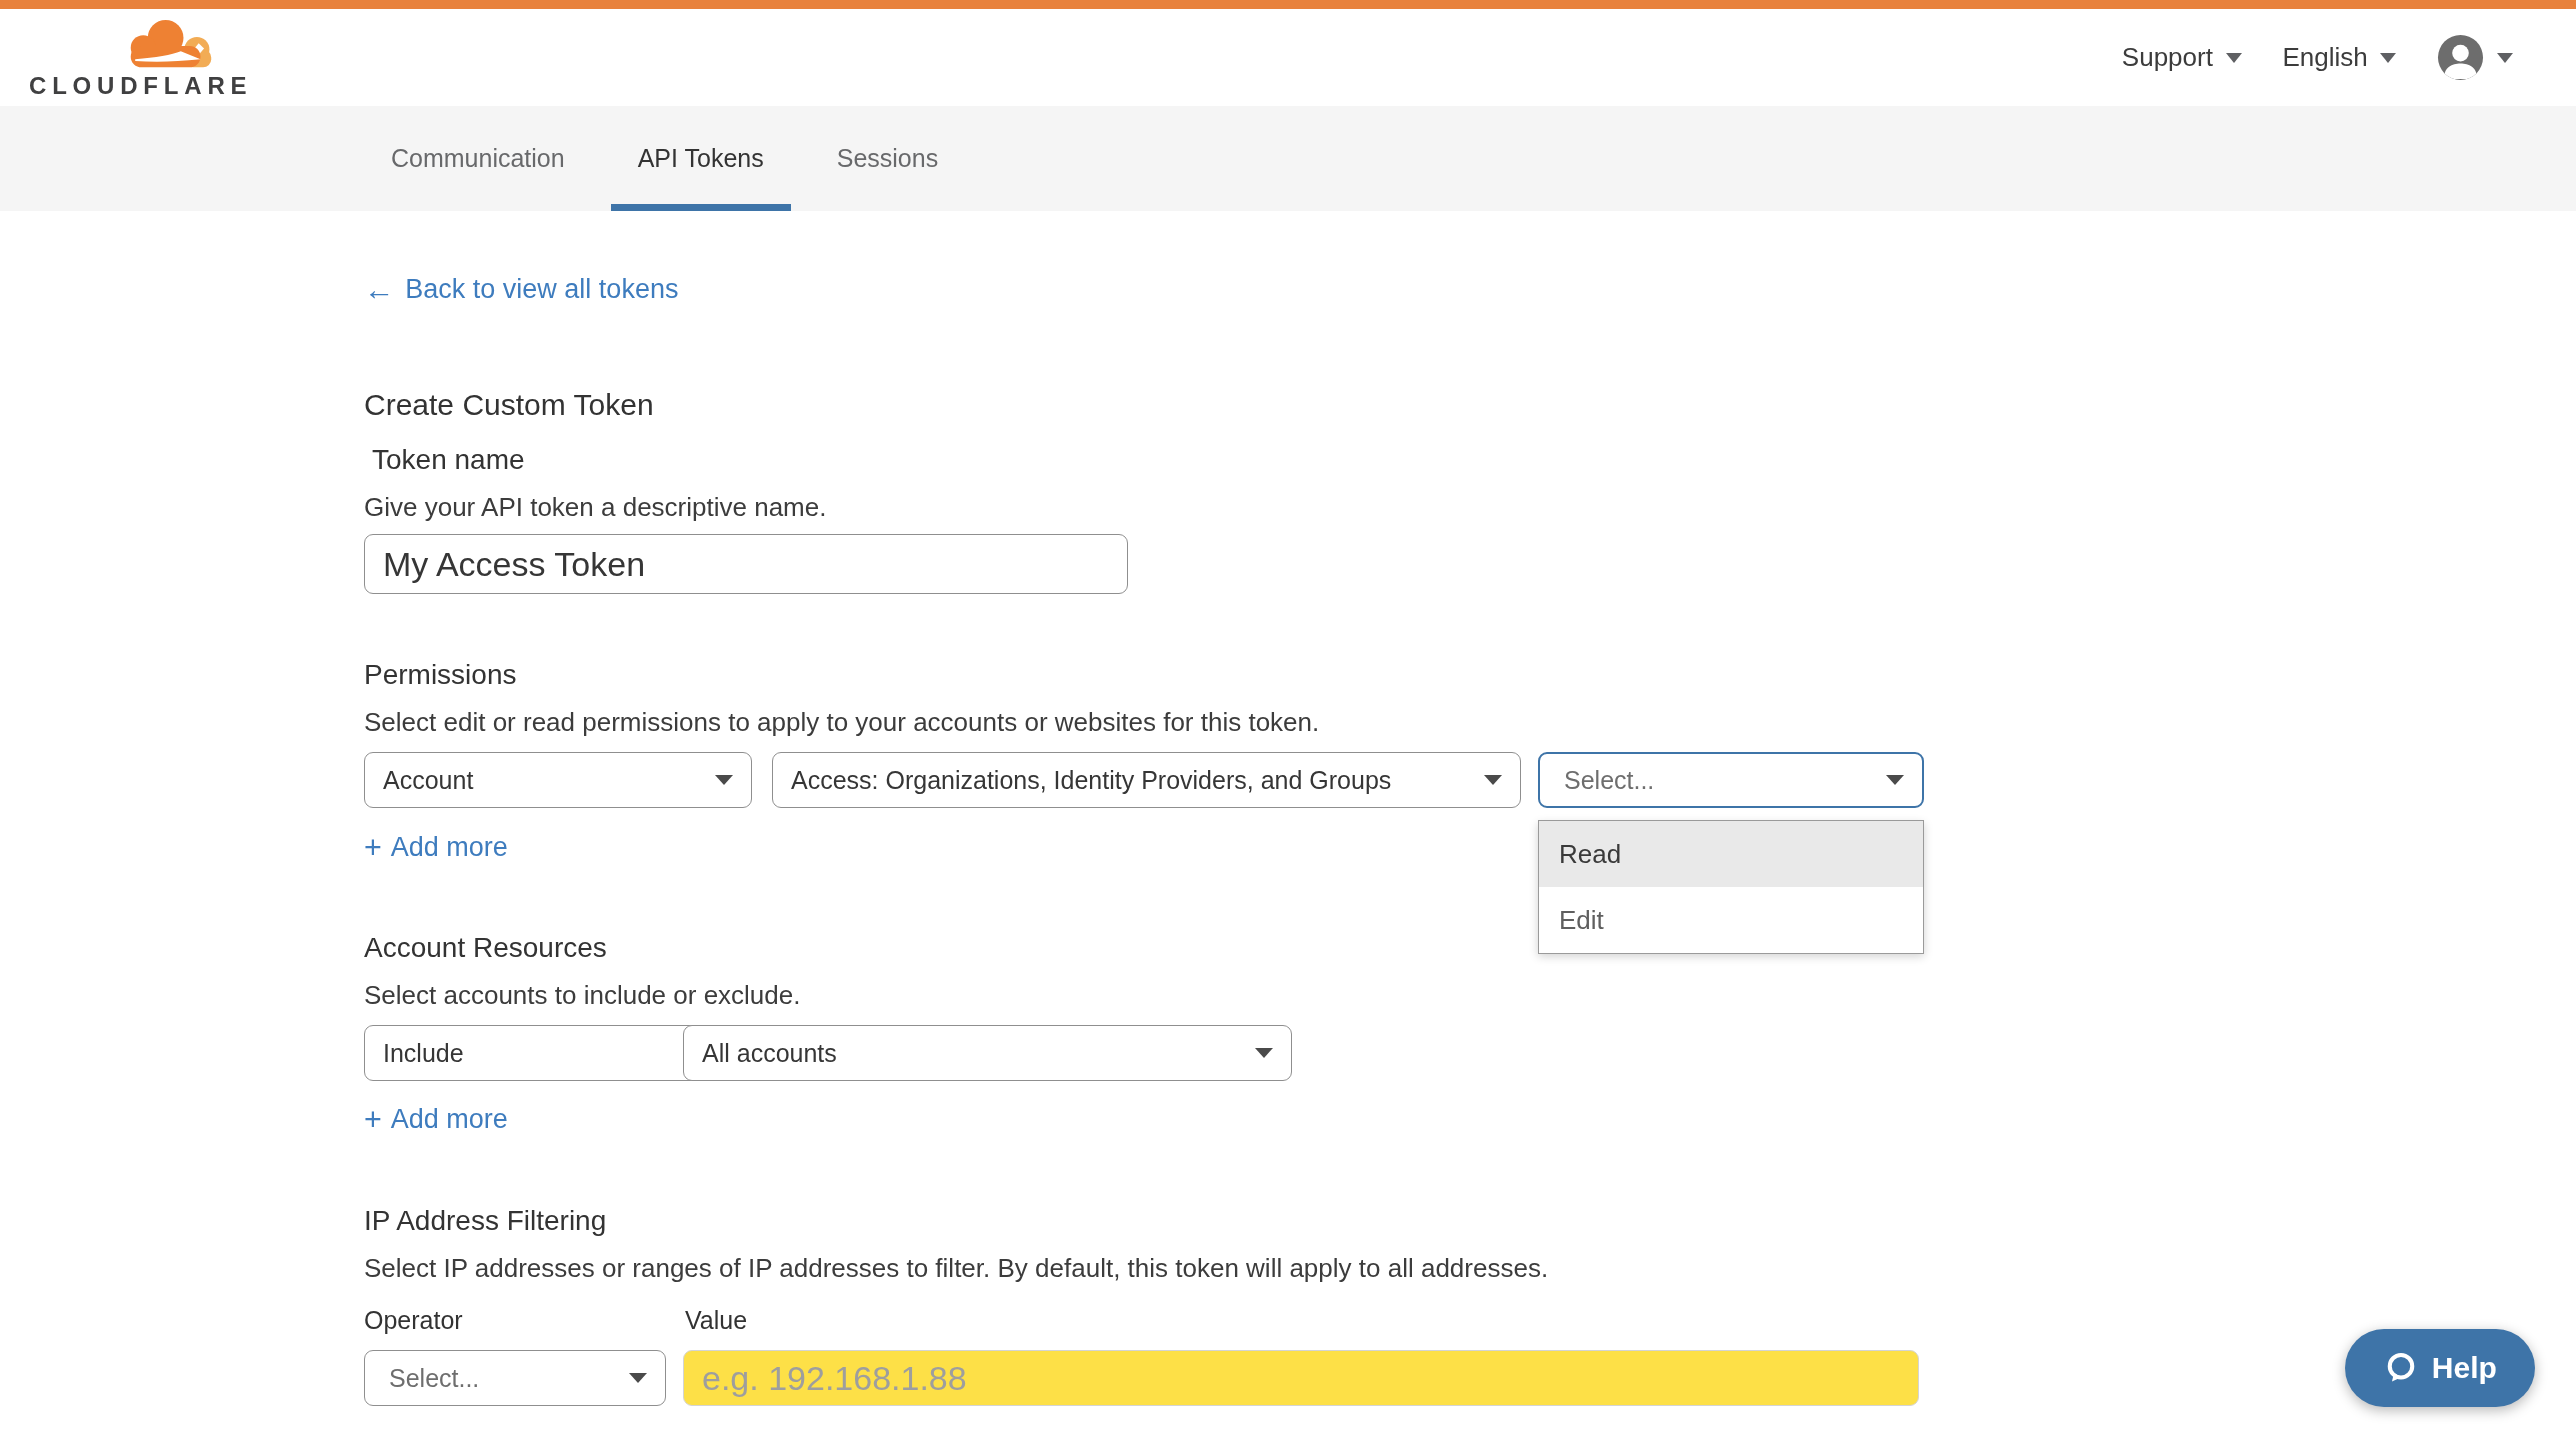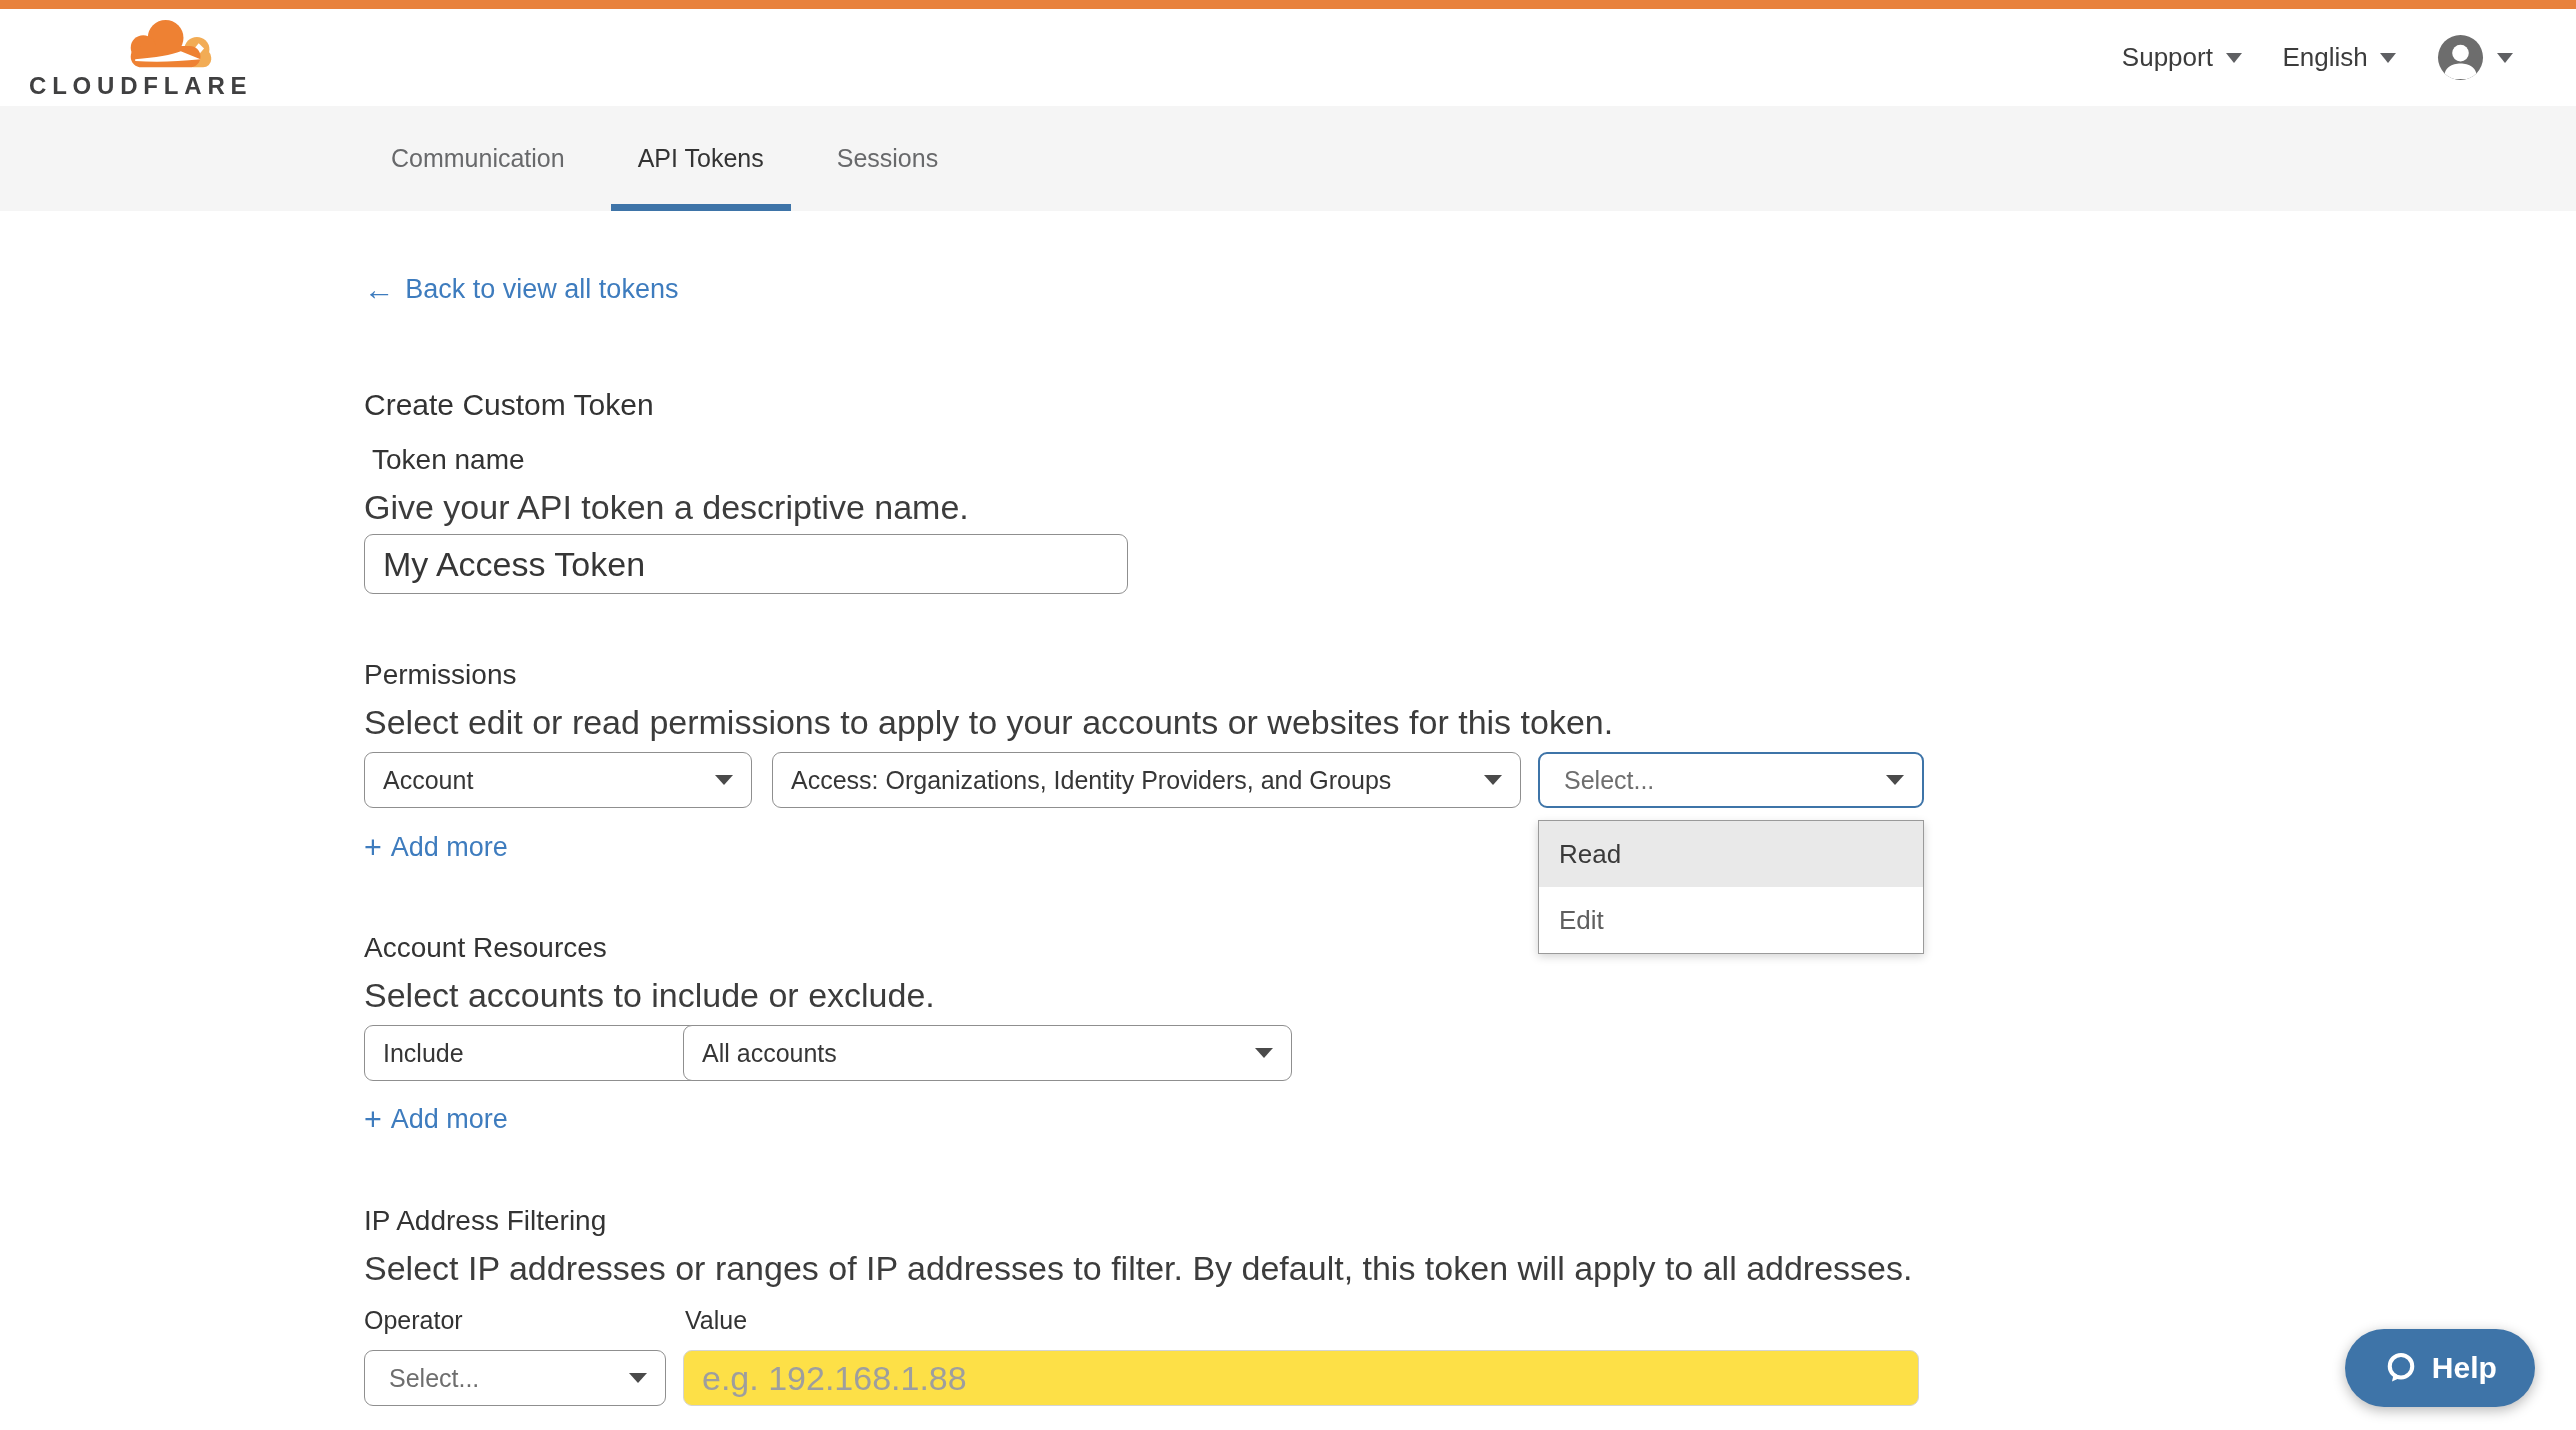--- a/index.html
+++ b/index.html
@@ -35,21 +35,21 @@
   }
   .tab.active{color:#333333;border-bottom:7.2px solid #3E74A8;padding-top:7.2px;}
   
   .content{position:absolute;left:0;top:211px;width:100%;height:1220px;background:#ffffff;}
   .abs{position:absolute;}
   .link{color:#3E7CBE;font-size:27px;cursor:pointer;}
   .back-link{left:364px;top:63px;display:flex;align-items:center;gap:10.8px;}
   .back-link .arrow{font-size:30.5px;line-height:27px;}
   .page-title{left:364px;top:164px;font-size:30px;line-height:43px;color:#333333;margin-top:8px;}
   .section-heading{font-size:28px;line-height:32px;color:#333333;}
-  .section-desc{font-size:34px;line-height:30.5px;color:#3c3c3c;}
+  .section-desc{font-size:26px;line-height:30.5px;color:#3c3c3c;}
   
   .text-input{
     box-sizing:border-box;border:1.8px solid #8f8f8f;border-radius:9px;background:#ffffff;
     font-family:"Liberation Sans", sans-serif;font-size:34px;color:#363636;padding:0 18px;outline:none;
   }
   .text-input.disabled{background:#fde047;border-color:#d4d4d4;}
   .text-input.disabled::placeholder{color:#9e9e9e;}
   
   .select{
     box-sizing:border-box;height:56px;border:1.8px solid #8f8f8f;border-radius:9px;background:#ffffff;

